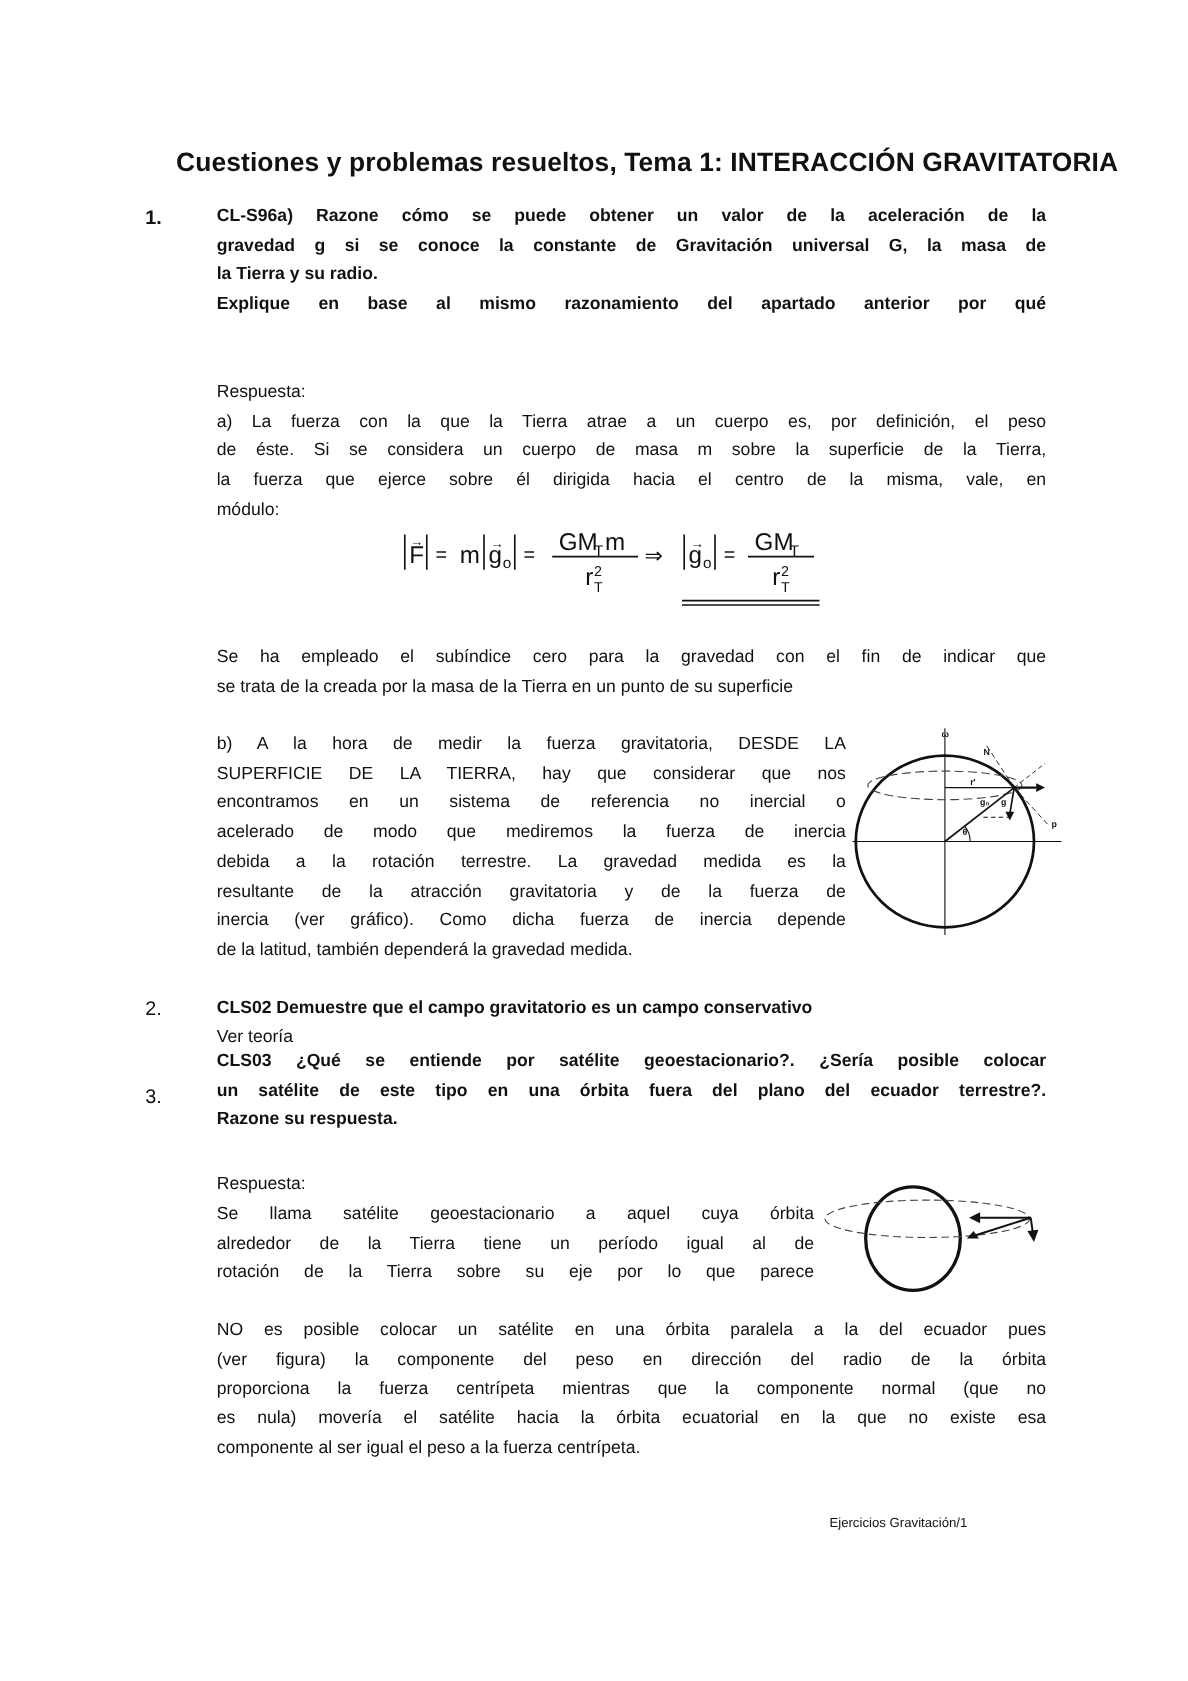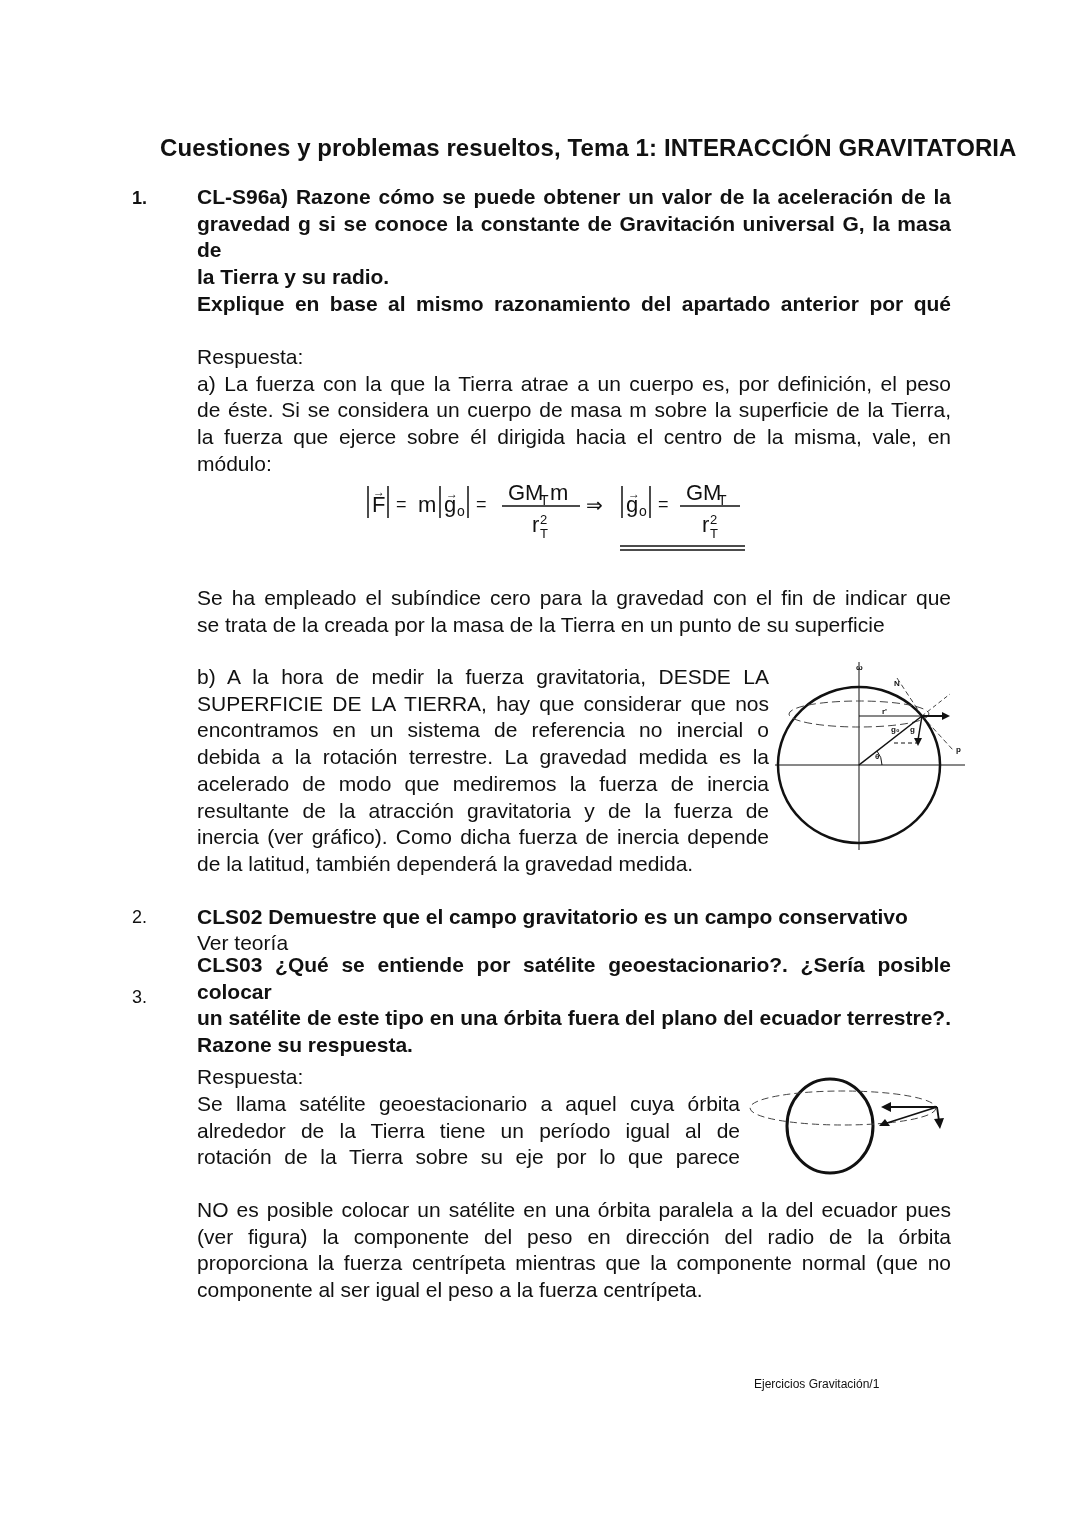--- a/index.html
+++ b/index.html
@@ -1,21 +1,21 @@
 <!DOCTYPE html>
 <html><head>
 <meta charset="utf-8">
 <style>
   html, body { margin: 0; padding: 0; background: #ffffff; }
   body { width: 1080px; height: 1528px; position: relative; overflow: hidden;
          font-family: "Liberation Sans", sans-serif; color: #111; }
   .abs { position: absolute; }
   .title { left: 160px; top: 134px; font-size: 24px; font-weight: bold; letter-spacing: 0.1px; white-space: nowrap; }
   .num { font-size: 18px; }
-  .body-text { font-size: 21px; line-height: 26.7px; text-align: justify; }
+  .body-text { font-size: 16px; line-height: 26.7px; text-align: justify; }
   .bold { font-weight: bold; }
   .line { white-space: nowrap; }
   .just { text-align: justify; text-align-last: justify; display: block; }
   .footer { left: 754px; top: 1377px; font-size: 12px; white-space: nowrap; }
 </style>
 </head>
 <body>
 
 <div class="abs title">Cuestiones y problemas resueltos, Tema 1: INTERACCIÓN GRAVITATORIA</div>
 
@@ -75,22 +75,22 @@
 
 <div class="abs body-text" style="left:197px; top:585px; width:754px;">
   <span class="just">Se ha empleado el subíndice cero para la gravedad con el fin de indicar que</span>
   <span class="line" style="display:block">se trata de la creada por la masa de la Tierra en un punto de su superficie</span>
 </div>
 
 <div class="abs body-text" style="left:197px; top:664px; width:572px;">
   <span class="just">b) A la hora de medir la fuerza gravitatoria, DESDE LA</span>
   <span class="just">SUPERFICIE DE LA TIERRA, hay que considerar que nos</span>
   <span class="just">encontramos en un sistema de referencia no inercial o</span>
+  <span class="just">acelerado de modo que mediremos la fuerza de inercia</span>
   <span class="just">debida a la rotación terrestre. La gravedad medida es la</span>
-  <span class="just">acelerado de modo que mediremos la fuerza de inercia</span>
   <span class="just">resultante de la  atracción gravitatoria y de la fuerza de</span>
   <span class="just">inercia (ver gráfico). Como dicha fuerza de inercia depende</span>
   <span class="line" style="display:block">de la latitud, también dependerá la gravedad medida.</span>
 </div>
 
 <svg class="abs" style="left:770px; top:658px;" width="200" height="195" viewBox="0 0 200 195">
   <ellipse cx="89" cy="107" rx="81" ry="78" fill="none" stroke="#111" stroke-width="2.5"></ellipse>
   <line x1="89" y1="4" x2="89" y2="192" stroke="#111" stroke-width="1"></line>
   <line x1="5" y1="107" x2="195" y2="107" stroke="#111" stroke-width="1"></line>
   <ellipse cx="89" cy="56" rx="70" ry="13" fill="none" stroke="#444" stroke-width="1" stroke-dasharray="8,4"></ellipse>
@@ -129,20 +129,21 @@
 <div class="abs body-text line" style="left:197px; top:1064px;">Respuesta:</div>
 <div class="abs body-text" style="left:197px; top:1091px; width:543px;">
   <span class="just">Se llama satélite geoestacionario a aquel cuya órbita</span>
   <span class="just">alrededor de la Tierra tiene un período igual al de</span>
   <span class="just">rotación de la Tierra sobre su eje por lo que parece</span>
 </div>
 <div class="abs body-text" style="left:197px; top:1197px; width:754px;">
   <span class="just">NO es posible colocar un satélite en una órbita paralela a la del ecuador pues</span>
   <span class="just">(ver figura) la componente del peso en dirección del radio de la órbita</span>
   <span class="just">proporciona la fuerza centrípeta mientras que la componente normal (que no</span>
+  <span class="just">es nula) movería el satélite hacia la órbita ecuatorial en la que no existe esa</span>
   <span class="line" style="display:block">componente al ser igual el peso a la fuerza centrípeta.</span>
 </div>
 
 <svg class="abs" style="left:745px; top:1075px;" width="210" height="100" viewBox="0 0 210 100">
   <ellipse cx="85" cy="51" rx="43" ry="47" fill="none" stroke="#111" stroke-width="3"></ellipse>
   <ellipse cx="98" cy="33" rx="93" ry="17" fill="none" stroke="#444" stroke-width="1" stroke-dasharray="7,4"></ellipse>
   <line x1="192" y1="32" x2="146" y2="32" stroke="#111" stroke-width="1.8"></line>
   <polygon points="146,27 136,32 146,37" fill="#111"></polygon>
   <line x1="192" y1="32" x2="142" y2="48" stroke="#111" stroke-width="1.8"></line>
   <polygon points="140,44 134,51 145,51" fill="#111"></polygon>

